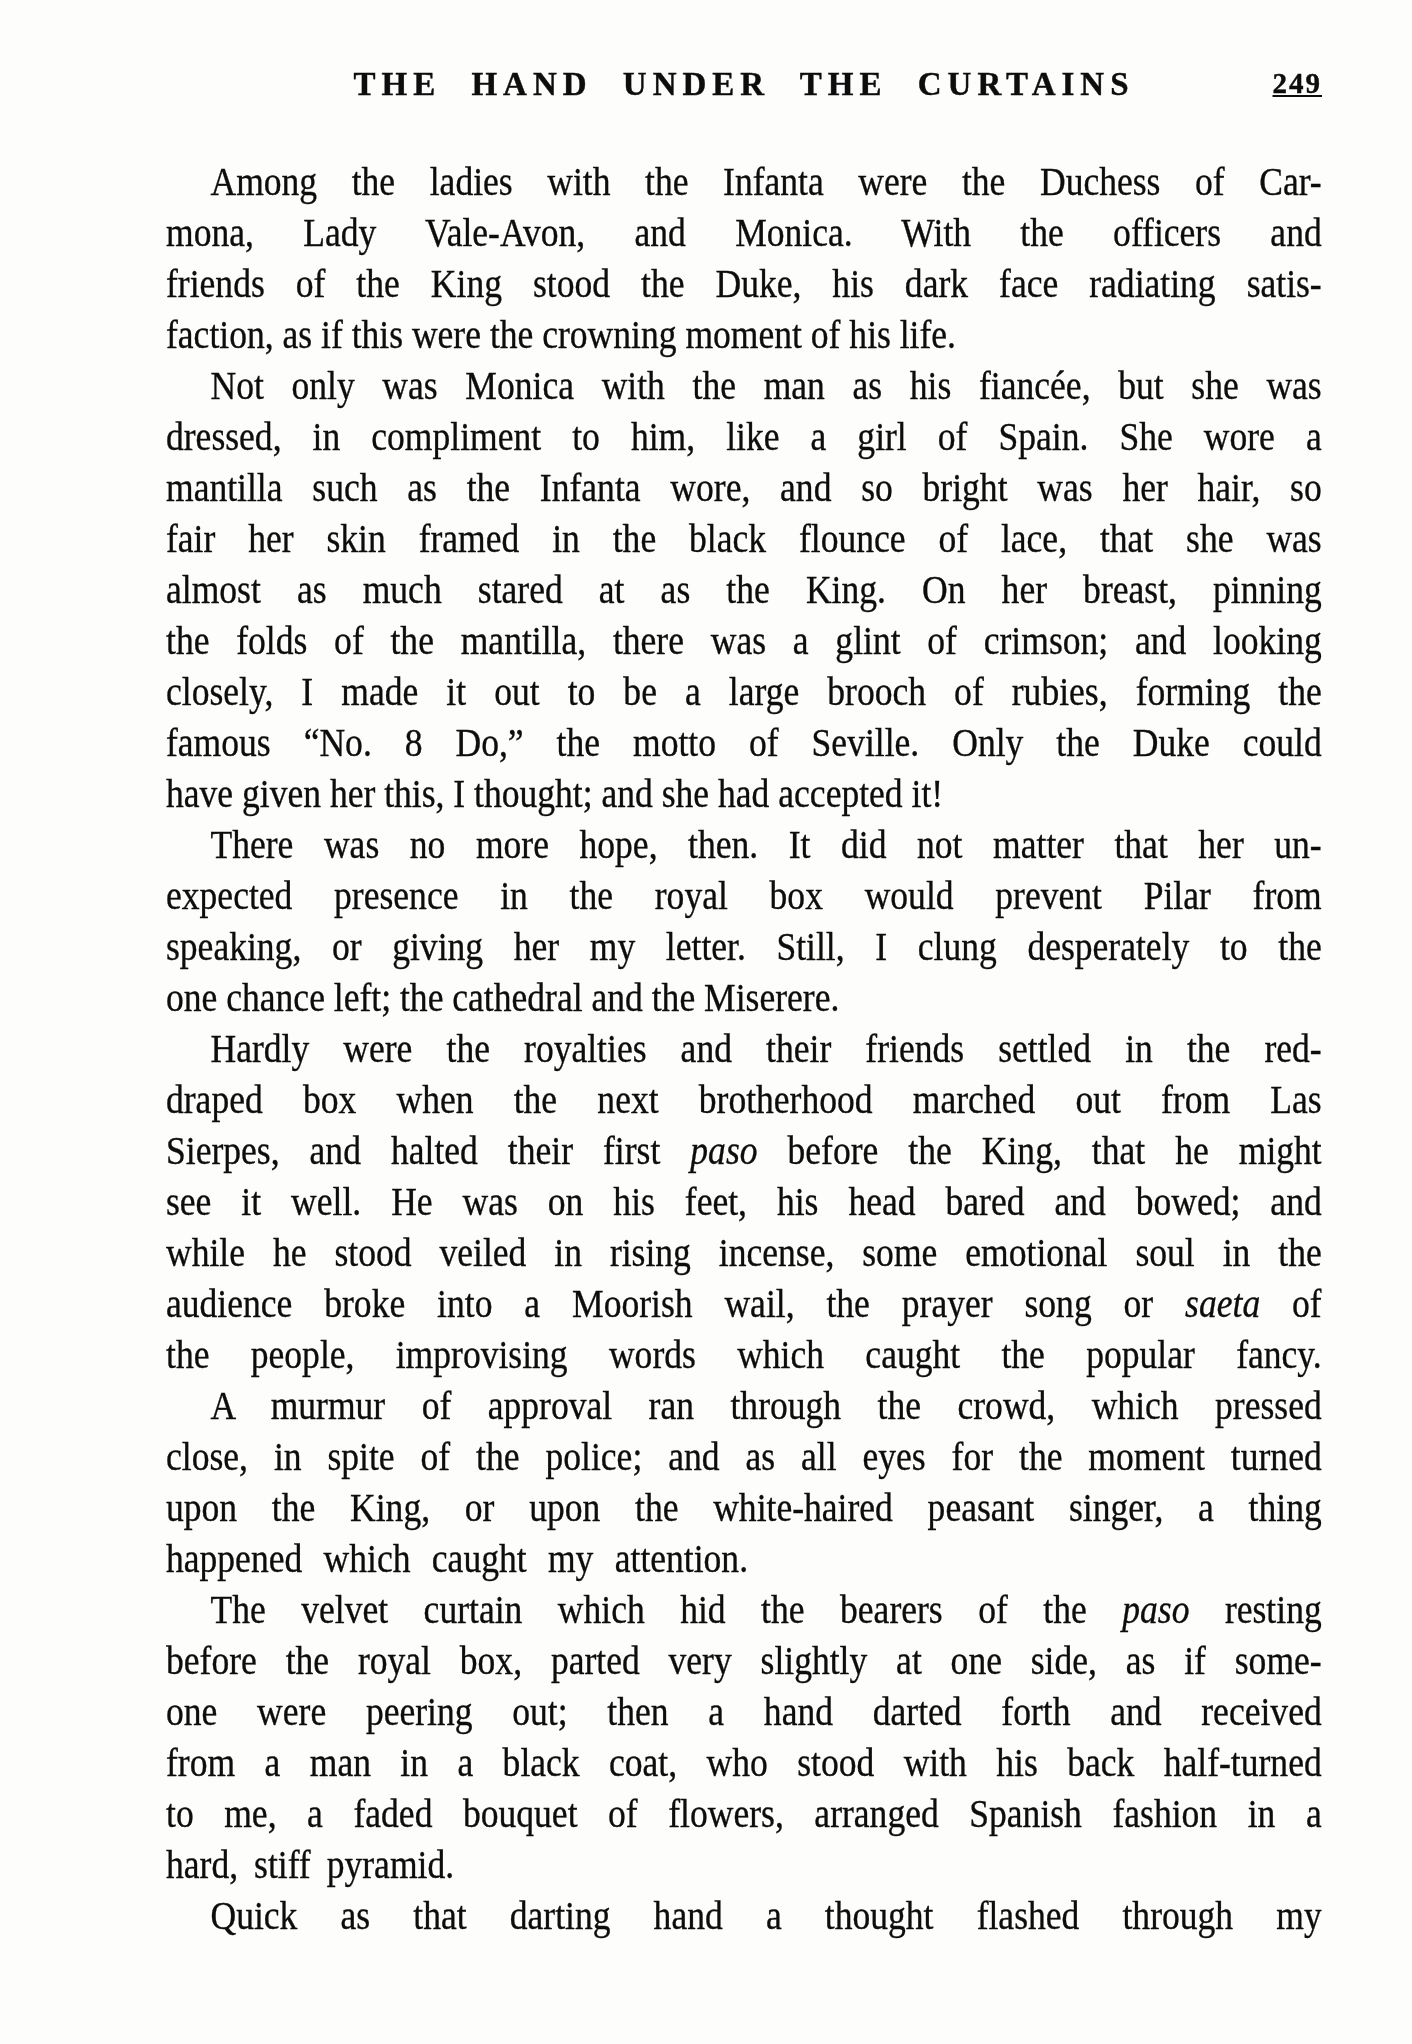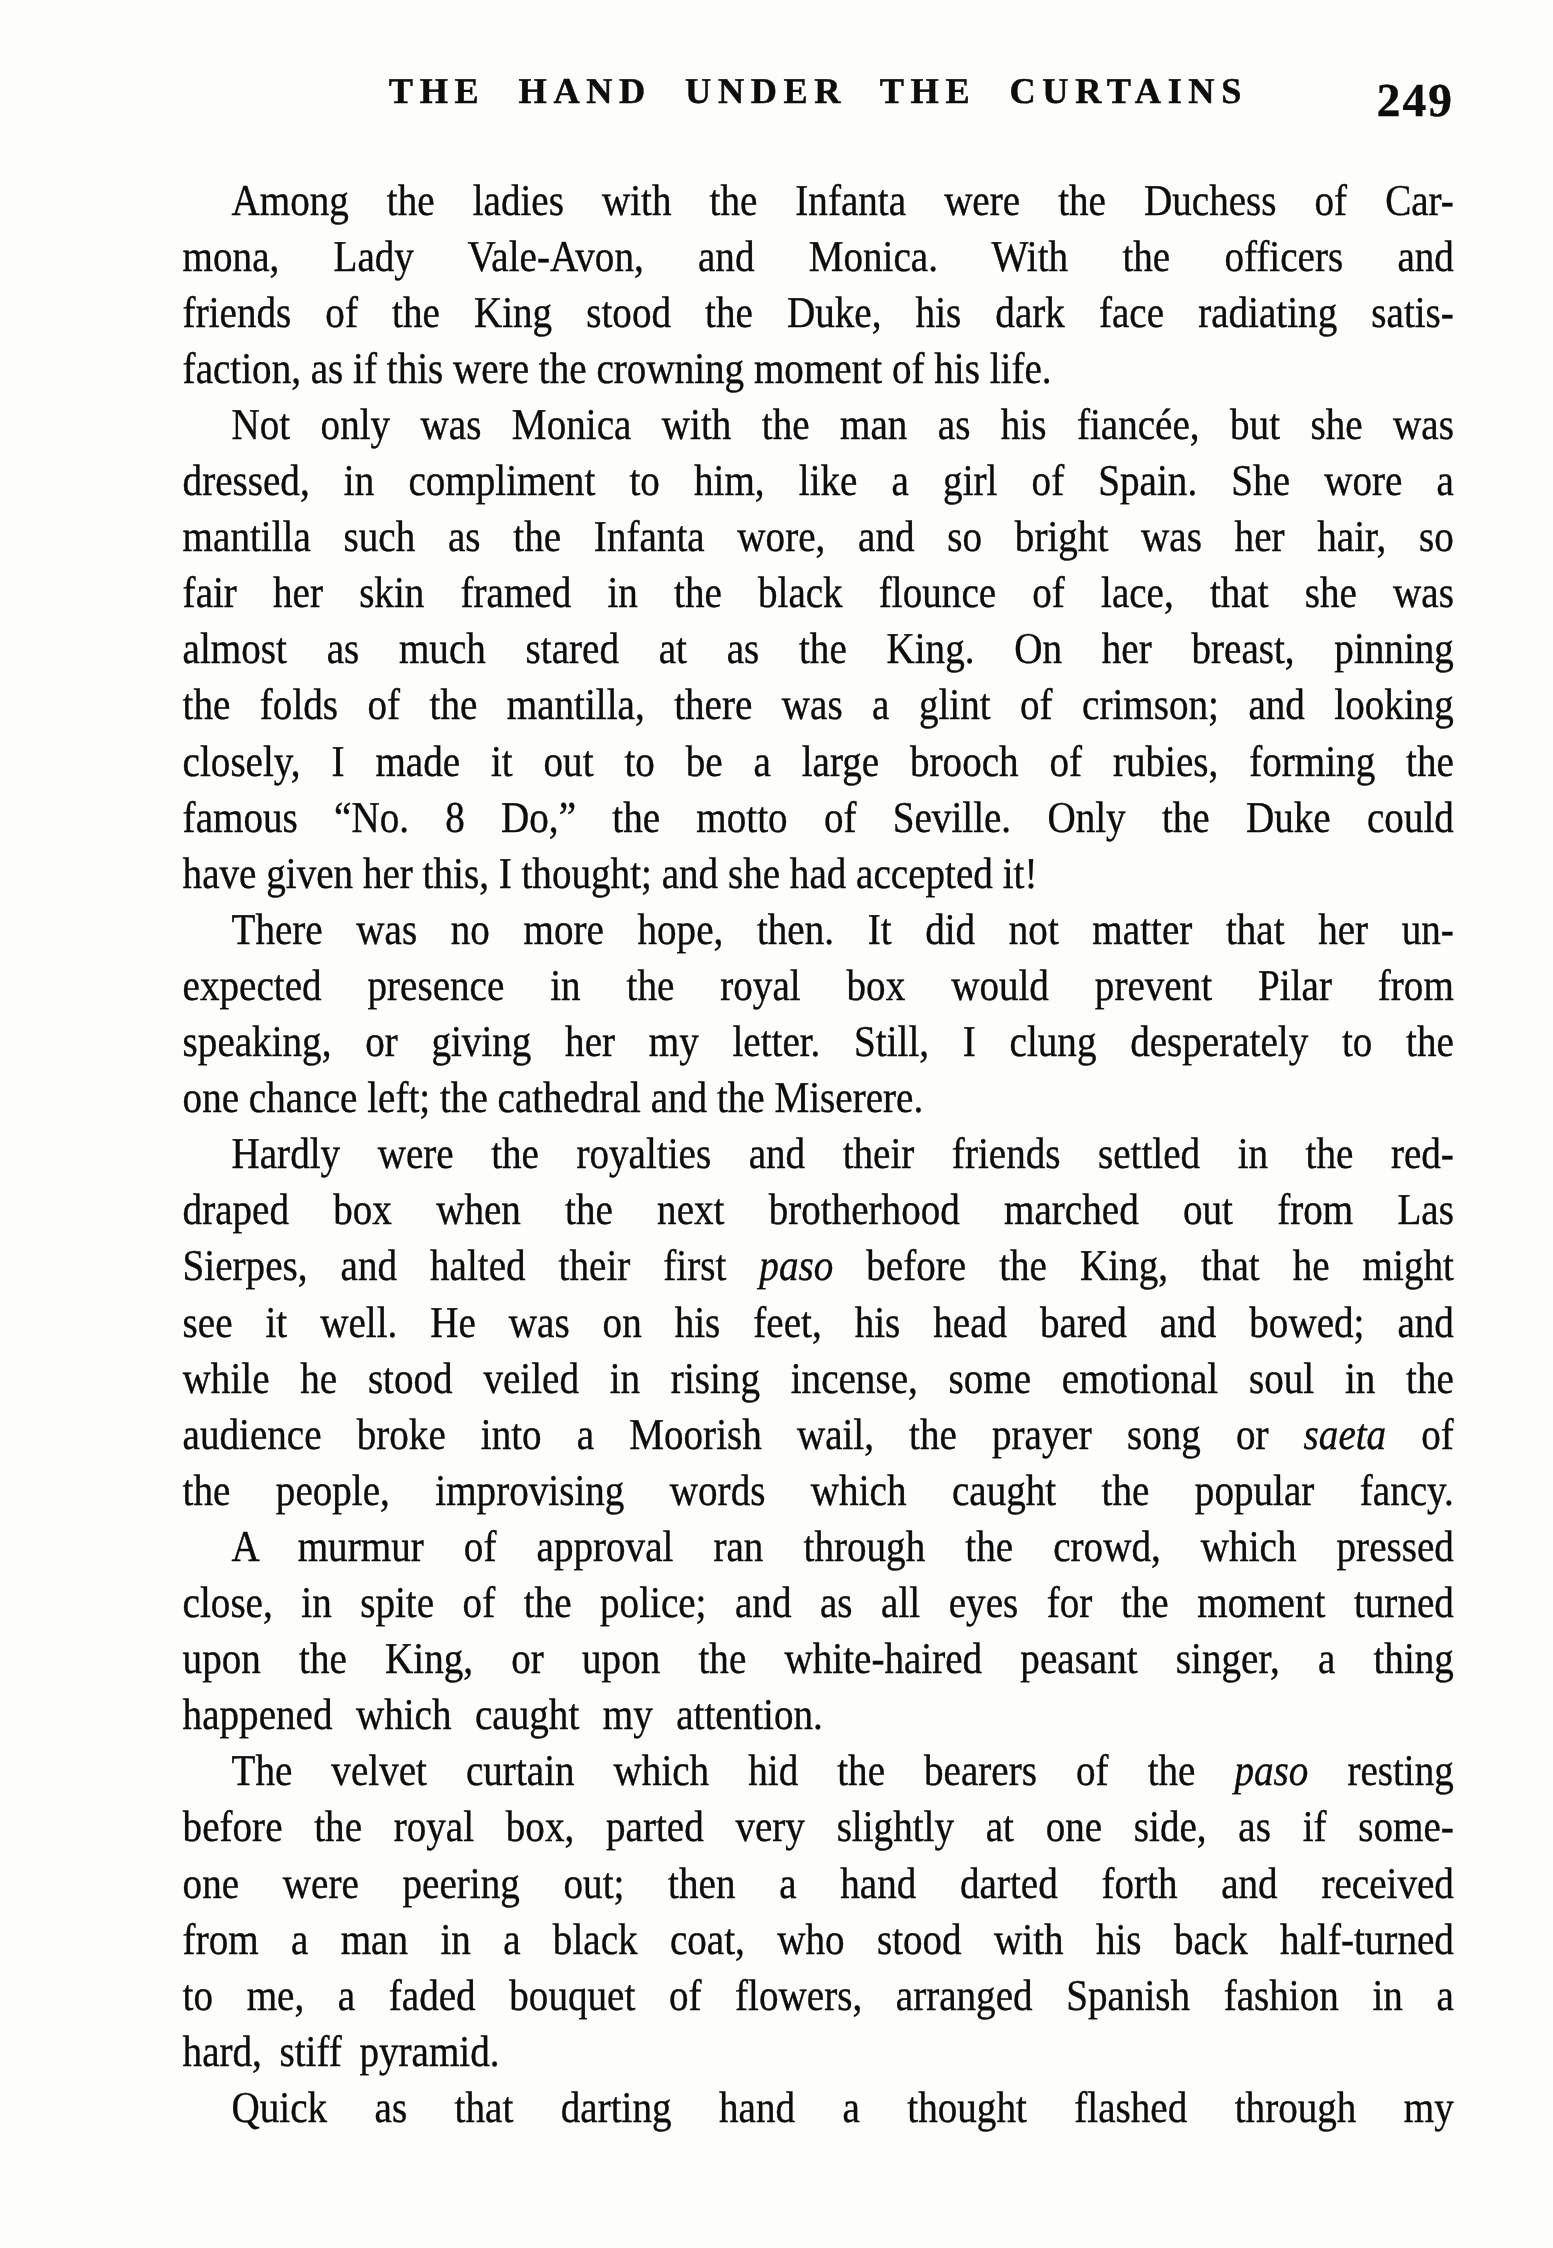--- a/index.html
+++ b/index.html
@@ -29,23 +29,24 @@
     font-weight: bold;
     letter-spacing: 6px;
     word-spacing: 16px;
     white-space: nowrap;
     -webkit-text-stroke: 0.4px #0d0d0d;
   }
   .page-number {
     position: absolute;
     right: 0;
     top: 1px;
-    font-size: 43px;
+    font-size: 29px;
     font-weight: bold;
     letter-spacing: 2px;
+    text-decoration: underline;
     -webkit-text-stroke: 0.4px #0d0d0d;
   }
   .text-block {
     position: absolute;
     left: 166px;
     top: 156px;
     width: 1300px;           
     transform: scaleX(0.889);
     transform-origin: 0 0;
     font-size: 40px;

